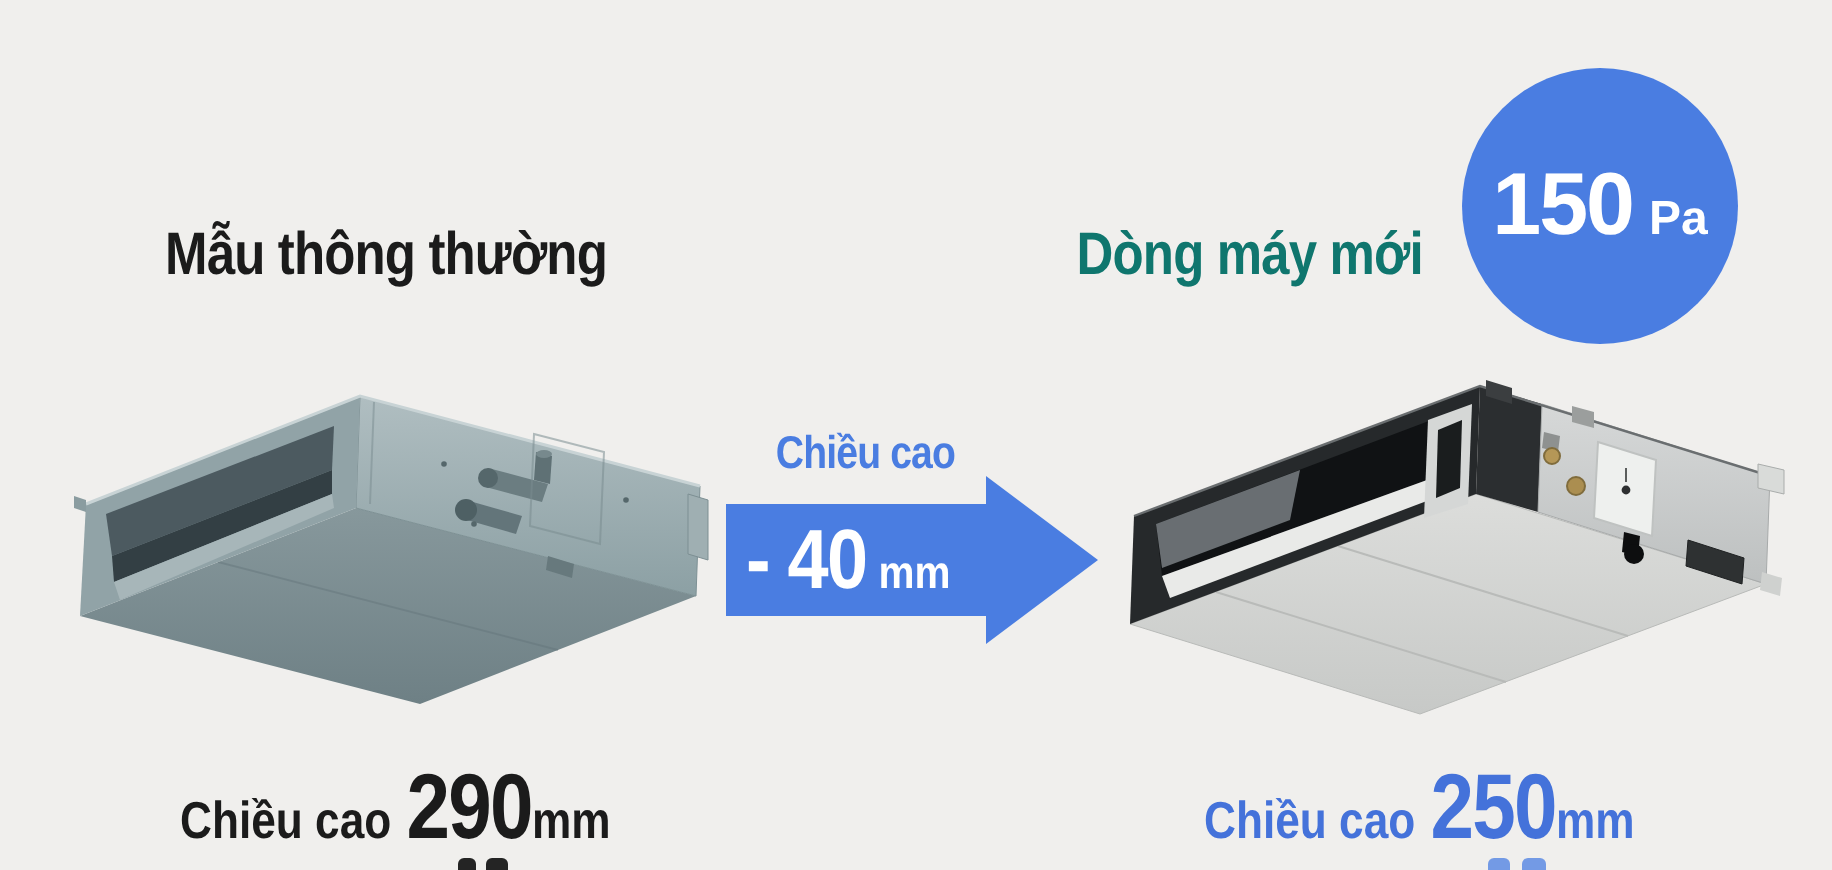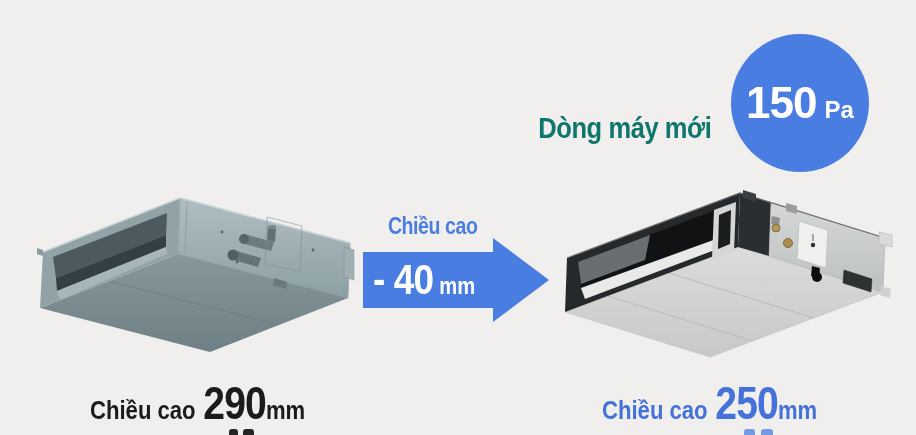--- a/index.html
+++ b/index.html
@@ -57,20 +57,23 @@
 
   .unit { position:absolute; }
   .unit-left  { left:30px;  top:190px; }
   .unit-right { left:550px; top:188px; }
 </style>
 </head>
 <body>
 
 <div class="stage">
 
+  <div class="abs title title-left">
+    <span class="cond">Mẫu thông thường</span>
+  </div>
   <div class="abs title title-right">
     <span class="cond">Dòng máy mới</span>
   </div>
 
   <div class="abs badge">
     <div class="badge-row">
       <span class="badge-value">150</span>
       <span class="badge-unit">Pa</span>
     </div>
   </div>

